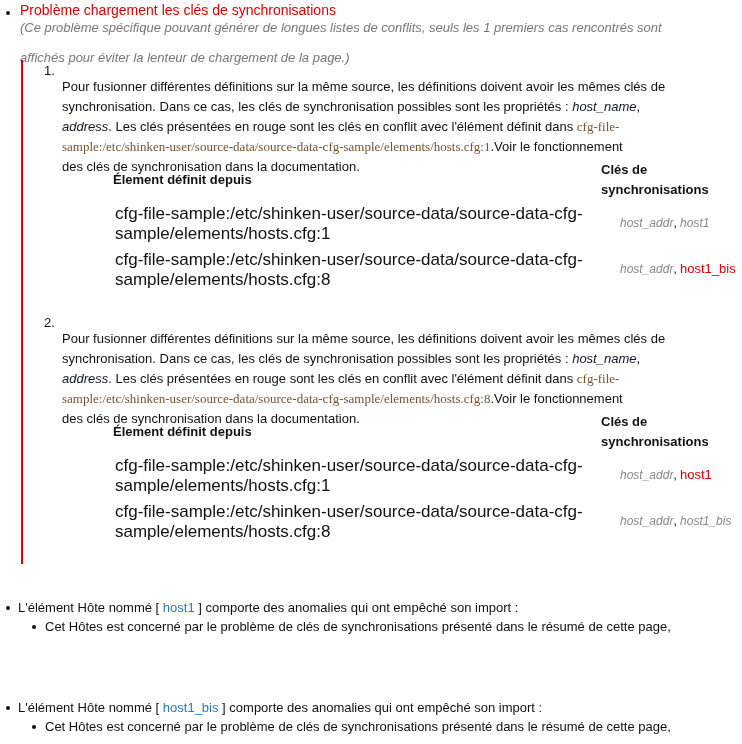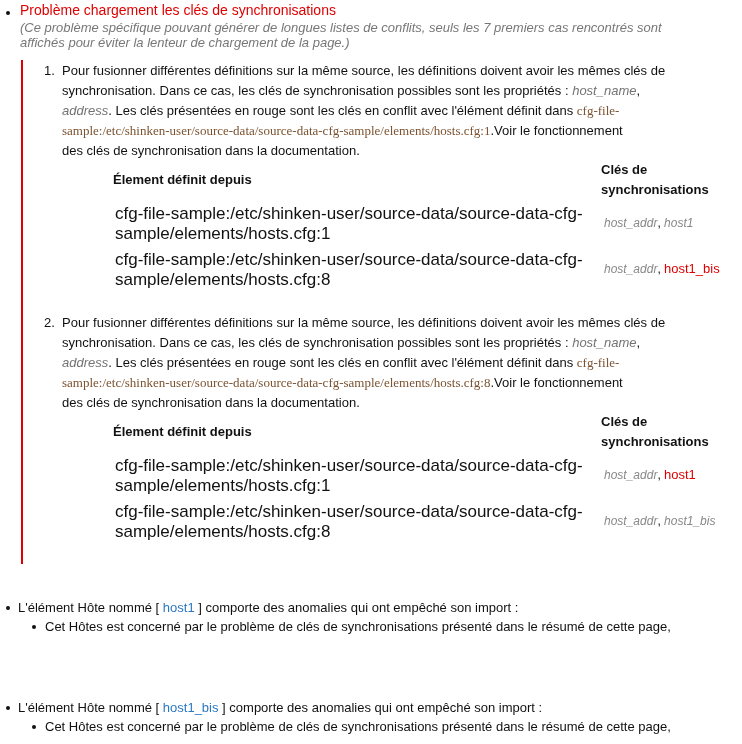--- a/index.html
+++ b/index.html
@@ -11,39 +11,39 @@
     .bullet {
       position: absolute; width: 4px; height: 4px; border-radius: 50%;
       background: #111111;
     }
     .abs { position: absolute; white-space: nowrap; }
     .title-red { color: #e00000; font-size: 14px; }
     .note { color: #777777; font-style: italic; font-size: 13px; line-height: 16px; }
     .red-bar { position: absolute; left: 21px; top: 60px; width: 2px; height: 504px; background: #e00000; }
     .para { position: absolute; left: 44px; width: 692px; line-height: 20px; font-size: 13px; }
     .para .num { display: inline-block; width: 18px; text-align: left; }
-    .para .body { position: absolute; left: 18px; top: 0; width: 674px; }
-    .prop { color: #737373; font-style: italic; }
+    .para .body { position: absolute; left: 18px; top: 16px; width: 674px; }
+    .prop { color: #0f172a; font-style: italic; }
     .path { color: #7a5230; font-family: Liberation Serif, serif; }
     .th { position: absolute; font-weight: bold; font-size: 13px; line-height: 20px; }
     .cell { position: absolute; line-height: 20px; font-size: 17px; }
-    .key { position: absolute; font-size: 12px; line-height: 18px; white-space: nowrap; }
+    .key { position: absolute; font-size: 12px; line-height: 18px; white-space: nowrap; margin-left: 16px; }
     .key .ok { color: #888888; font-style: italic; }
     .key .sep { color: #111111; }
     .key .bad { color: #e00000; font-size: 13px; }
     .hostlink { color: #2a78c0; }
     .line { position: absolute; white-space: nowrap; font-size: 13px; line-height: 18px; }
   </style>
 </head>
 <body>
 
 <span class="bullet" style="left:6px; top:11px;"></span>
 <div class="abs title-red" style="left:20px; top:2px;">Problème chargement les clés de synchronisations</div>
-<div class="abs note" style="left:20px; top:20px;">(Ce problème spécifique pouvant générer de longues listes de conflits, seuls les 7 premiers cas rencontrés sont</div>
-<div class="abs note" style="left:20px; top:35px;">affichés pour éviter la lenteur de chargement de la page.)</div>
+<div class="abs note" style="left:20px; top:20px;">(Ce problème spécifique pouvant générer de longues listes de conflits, seuls les 1 premiers cas rencontrés sont</div>
+<div class="abs note" style="left:20px; top:50px;">affichés pour éviter la lenteur de chargement de la page.)</div>
 
 <div class="red-bar"></div>
 
 <div class="para" style="top:61px; height:100px;">
   <span class="num">1.</span>
   <div class="body">
     <div>Pour fusionner différentes définitions sur la même source, les définitions doivent avoir les mêmes clés de</div>
     <div><span>synchronisation. Dans ce cas, les clés de synchronisation possibles sont les propriétés : </span><span class="prop">host_name</span><span>,</span></div>
     <div><span class="prop">address</span><span>. Les clés présentées en rouge sont les clés en conflit avec l'élément définit dans </span><span class="path">cfg-file-</span></div>
     <div><span class="path">sample:/etc/shinken-user/source-data/source-data-cfg-sample/elements/hosts.cfg:1</span><span>.Voir le fonctionnement</span></div>

